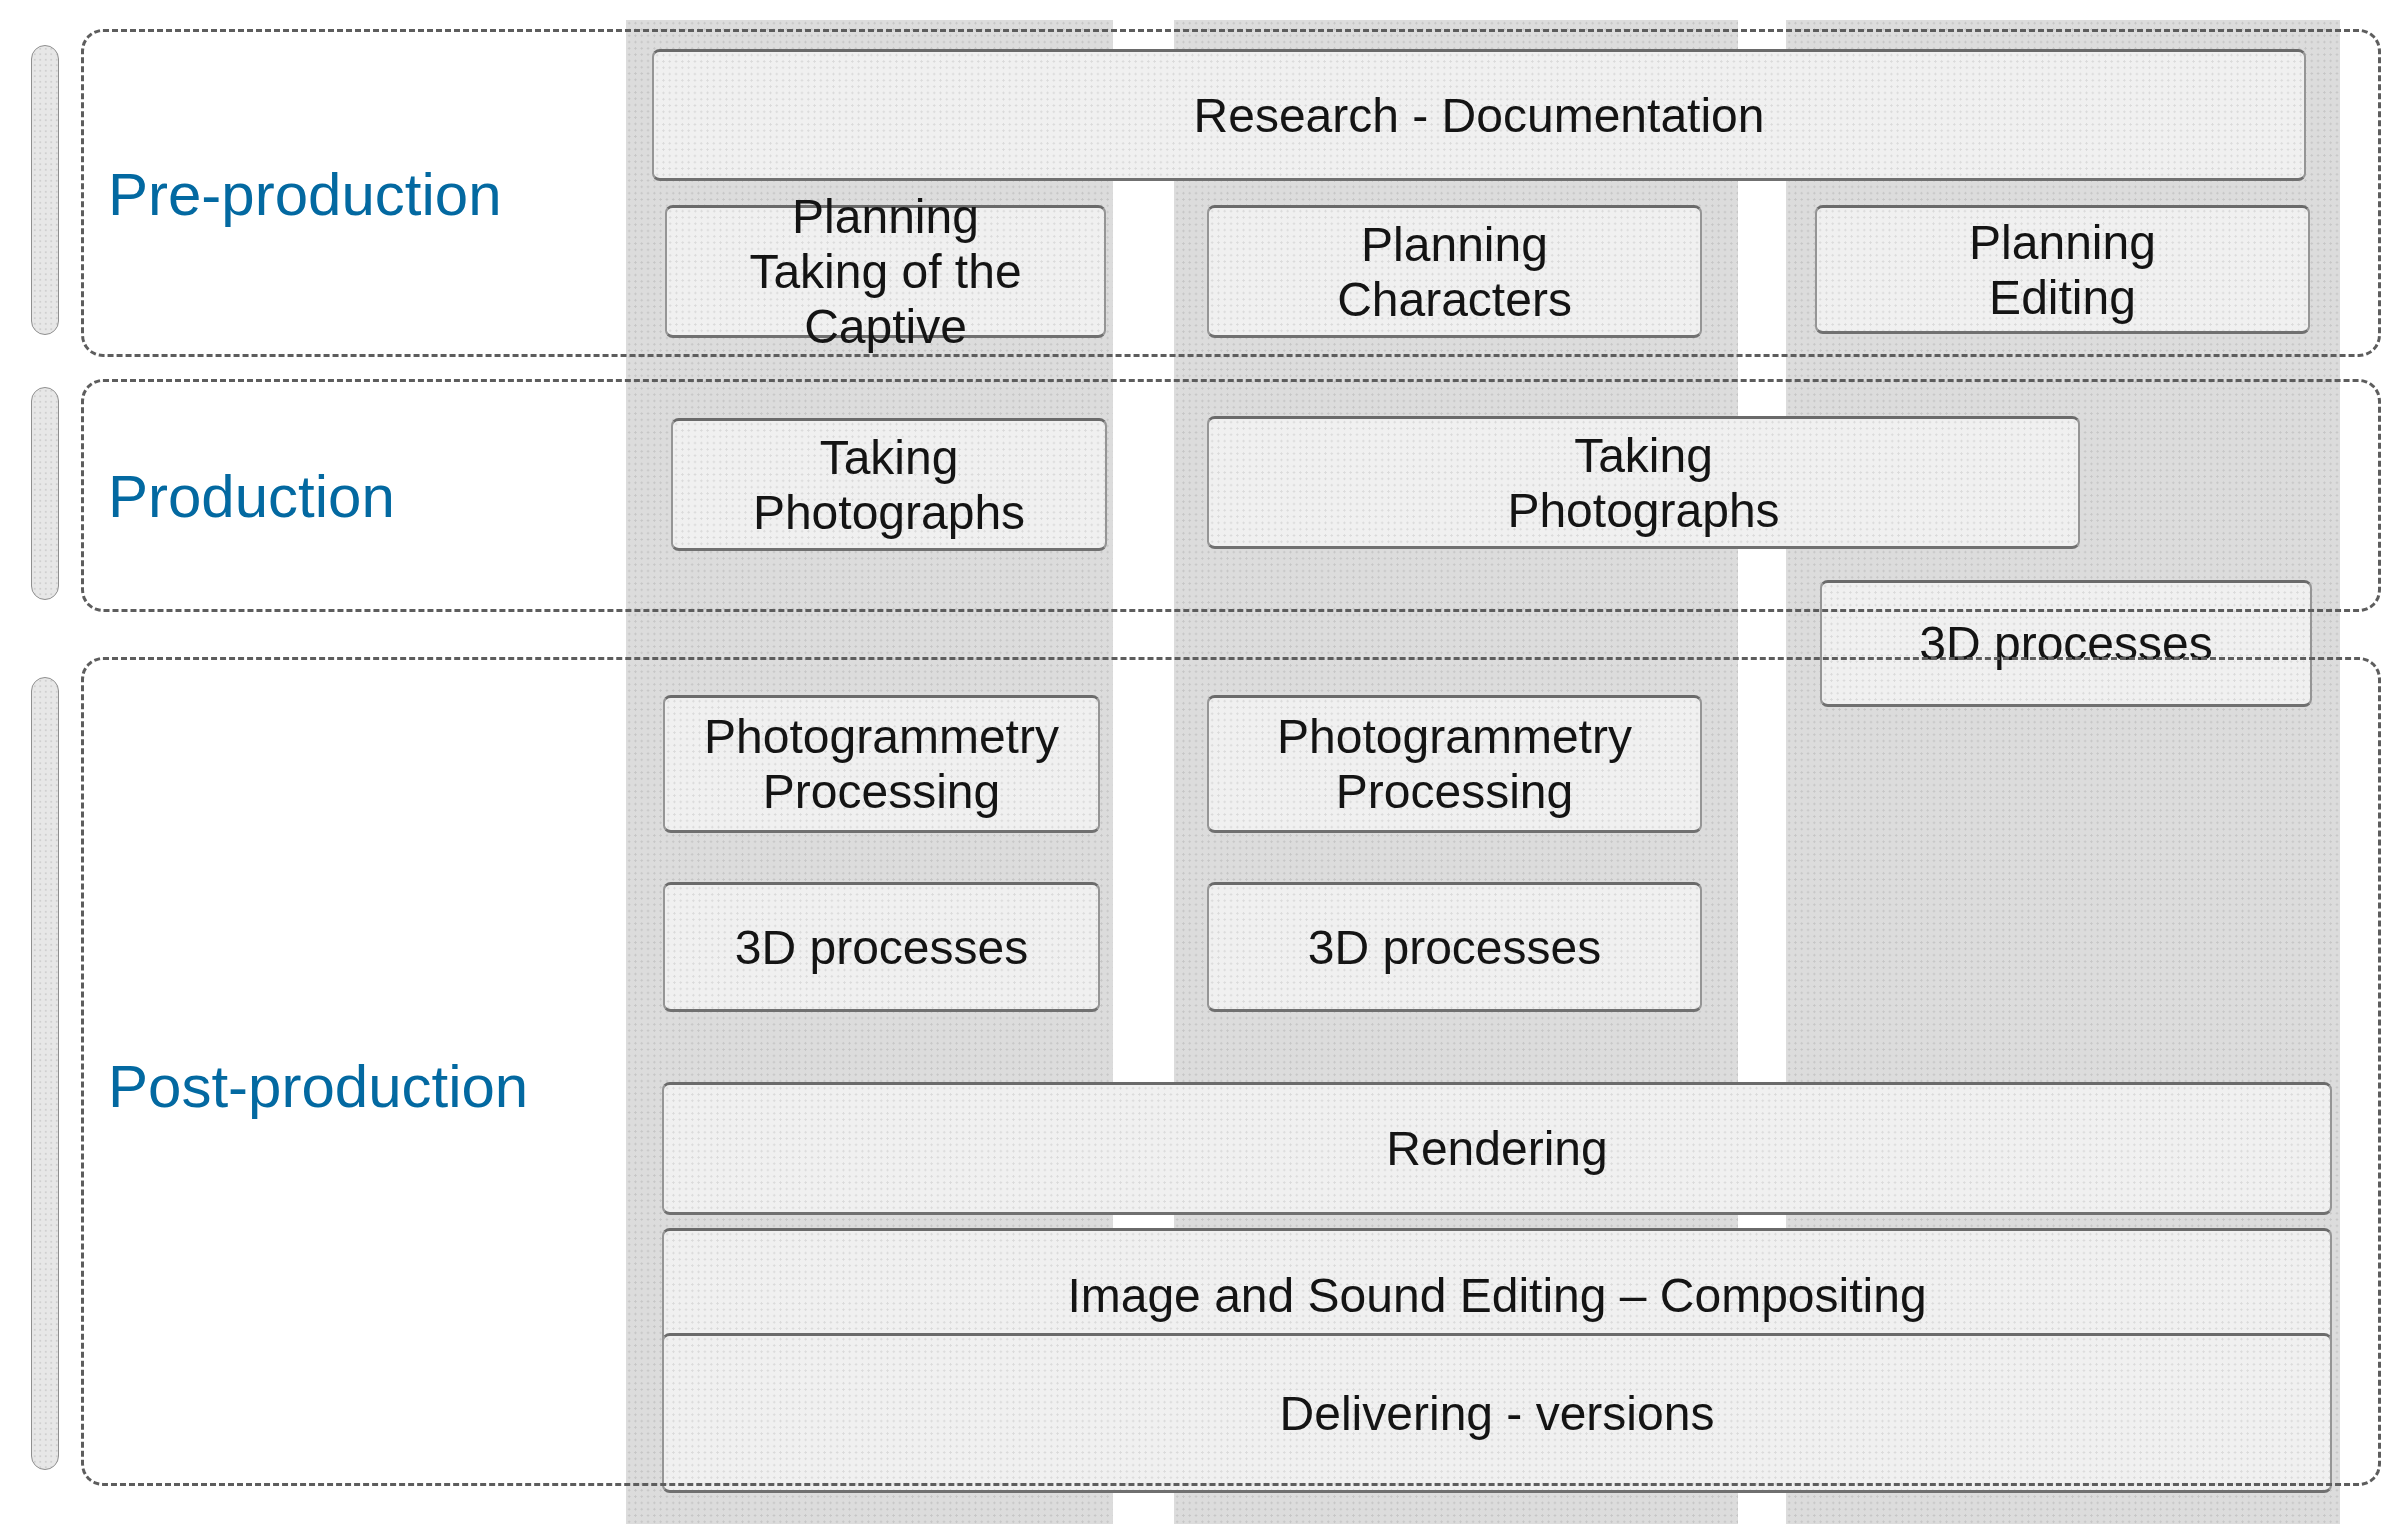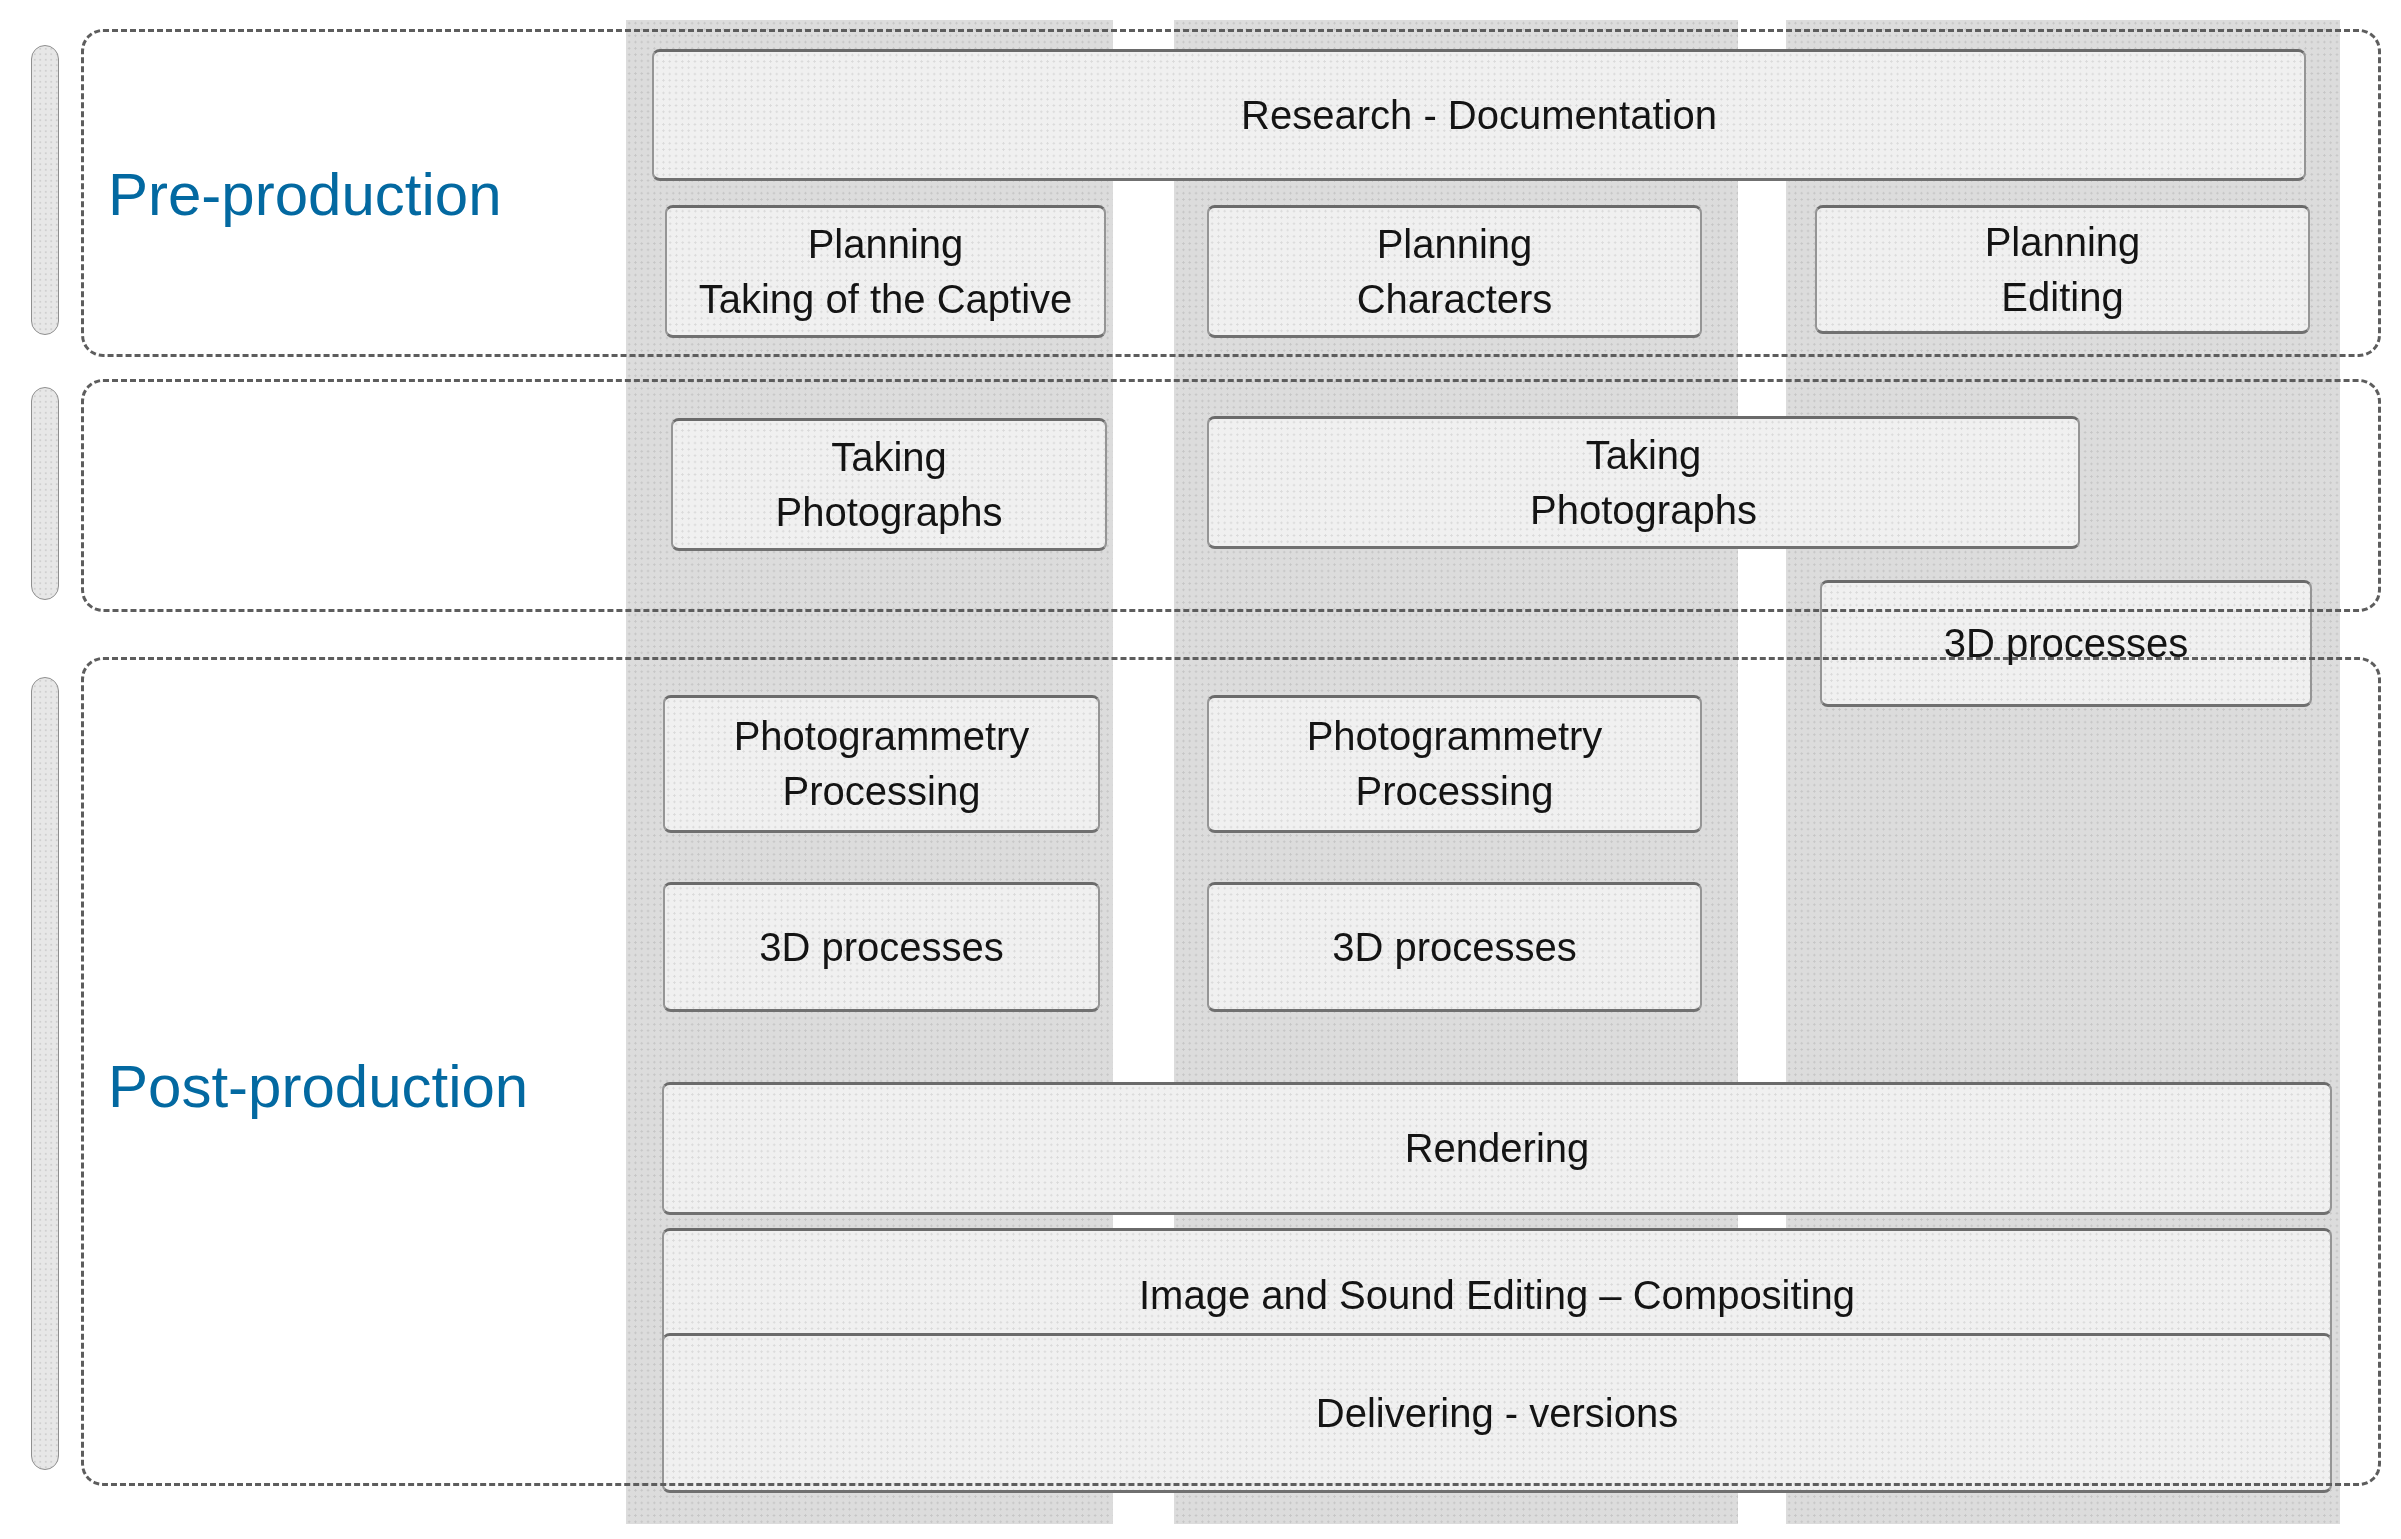--- a/index.html
+++ b/index.html
@@ -87,21 +87,21 @@
     border-bottom: 3.9px solid #707070;
     border-radius: 7.8px;
     background-color: #f0f0f0;
     background-image: radial-gradient(#dadada 0.9px, rgba(0,0,0,0) 1px);
     background-size: 6.3px 6.3px;
     display: flex;
     flex-direction: column;
     align-items: center;
     justify-content: center;
     text-align: center;
-    font-size: 40px;
+    font-size: 48px;
     line-height: 55px;
     color: #141414;
     z-index: 20;
   }
   .box span { display: block; }
 
   .box-research      { left: 652px;  top: 49px;   width: 1654px; height: 132px; }
   .box-plan-tower    { left: 665px;  top: 205px;  width: 441px;  height: 133px; }
   .box-plan-chars    { left: 1207px; top: 205px;  width: 495px;  height: 133px; }
   .box-plan-assets   { left: 1815px; top: 205px;  width: 495px;  height: 129px; }
@@ -125,20 +125,21 @@
 
   <div class="band band-1"></div>
   <div class="band band-2"></div>
   <div class="band band-3"></div>
 
   <div class="phase-bar bar-pre"></div>
   <div class="phase-bar bar-prod"></div>
   <div class="phase-bar bar-post"></div>
 
   <div class="phase-label label-pre">Pre-production</div>
+  <div class="phase-label label-prod">Production</div>
   <div class="phase-label label-post">Post-production</div>
 
   <div class="box box-research">
     <span>Research - Documentation</span>
   </div>
   <div class="box box-plan-tower">
     <span>Planning</span>
     <span>Taking of the Captive</span>
   </div>
   <div class="box box-plan-chars">

